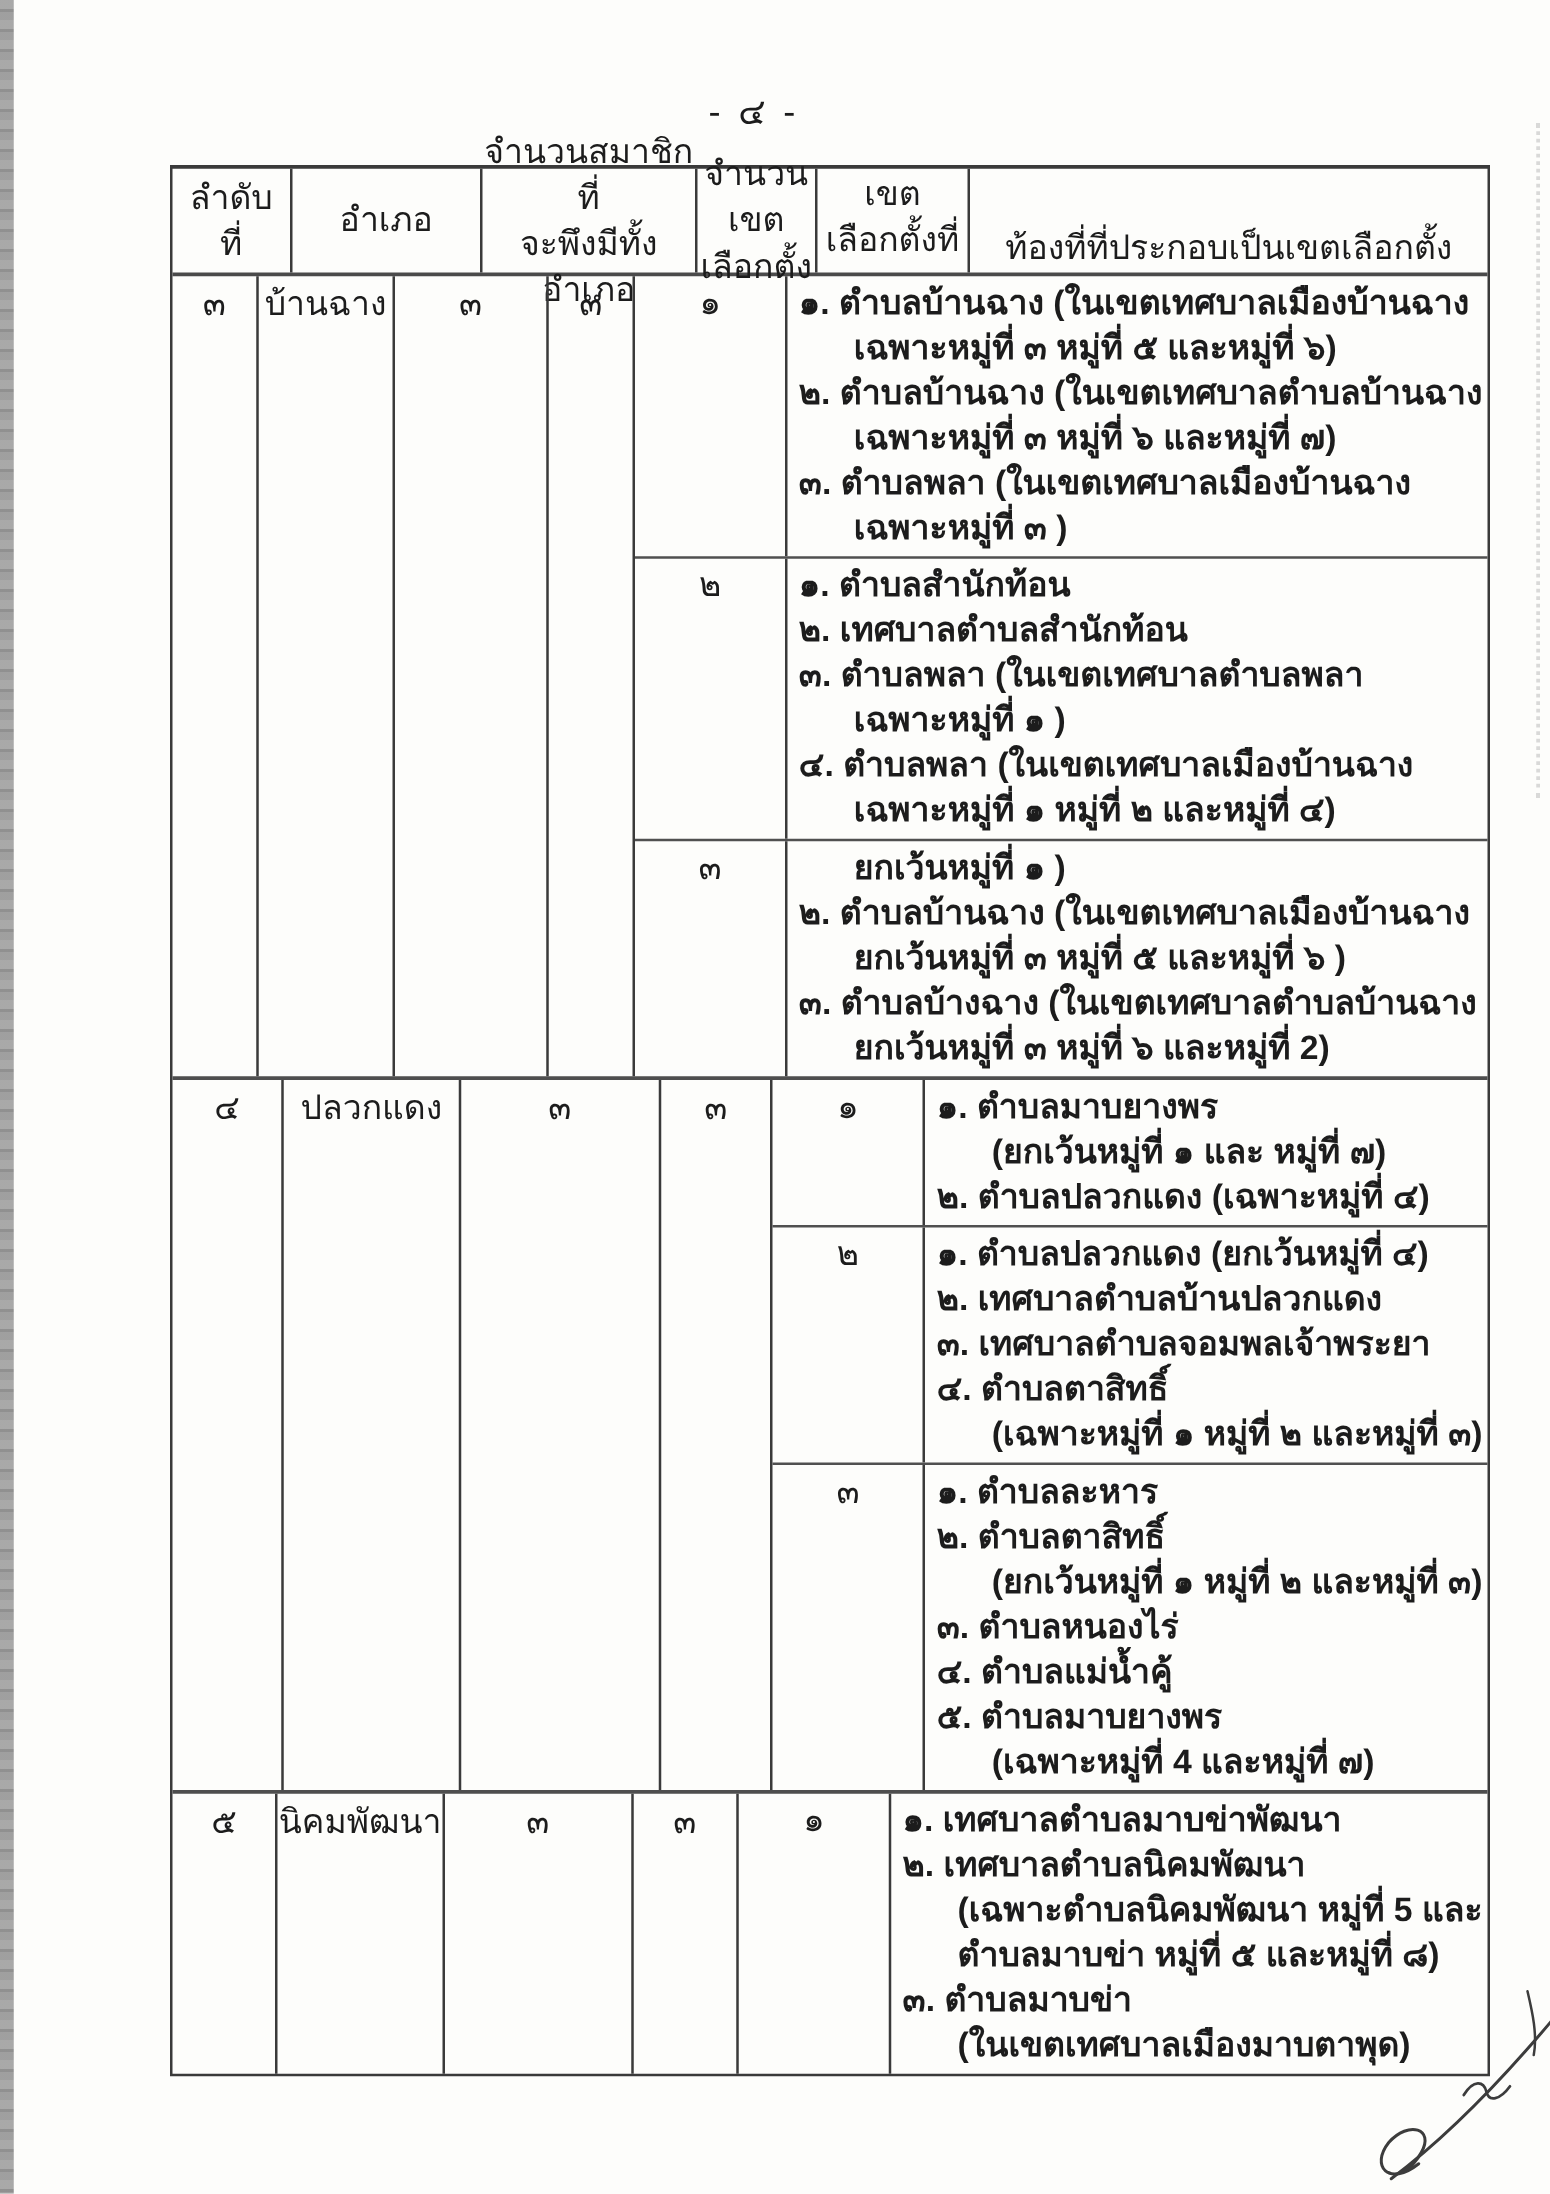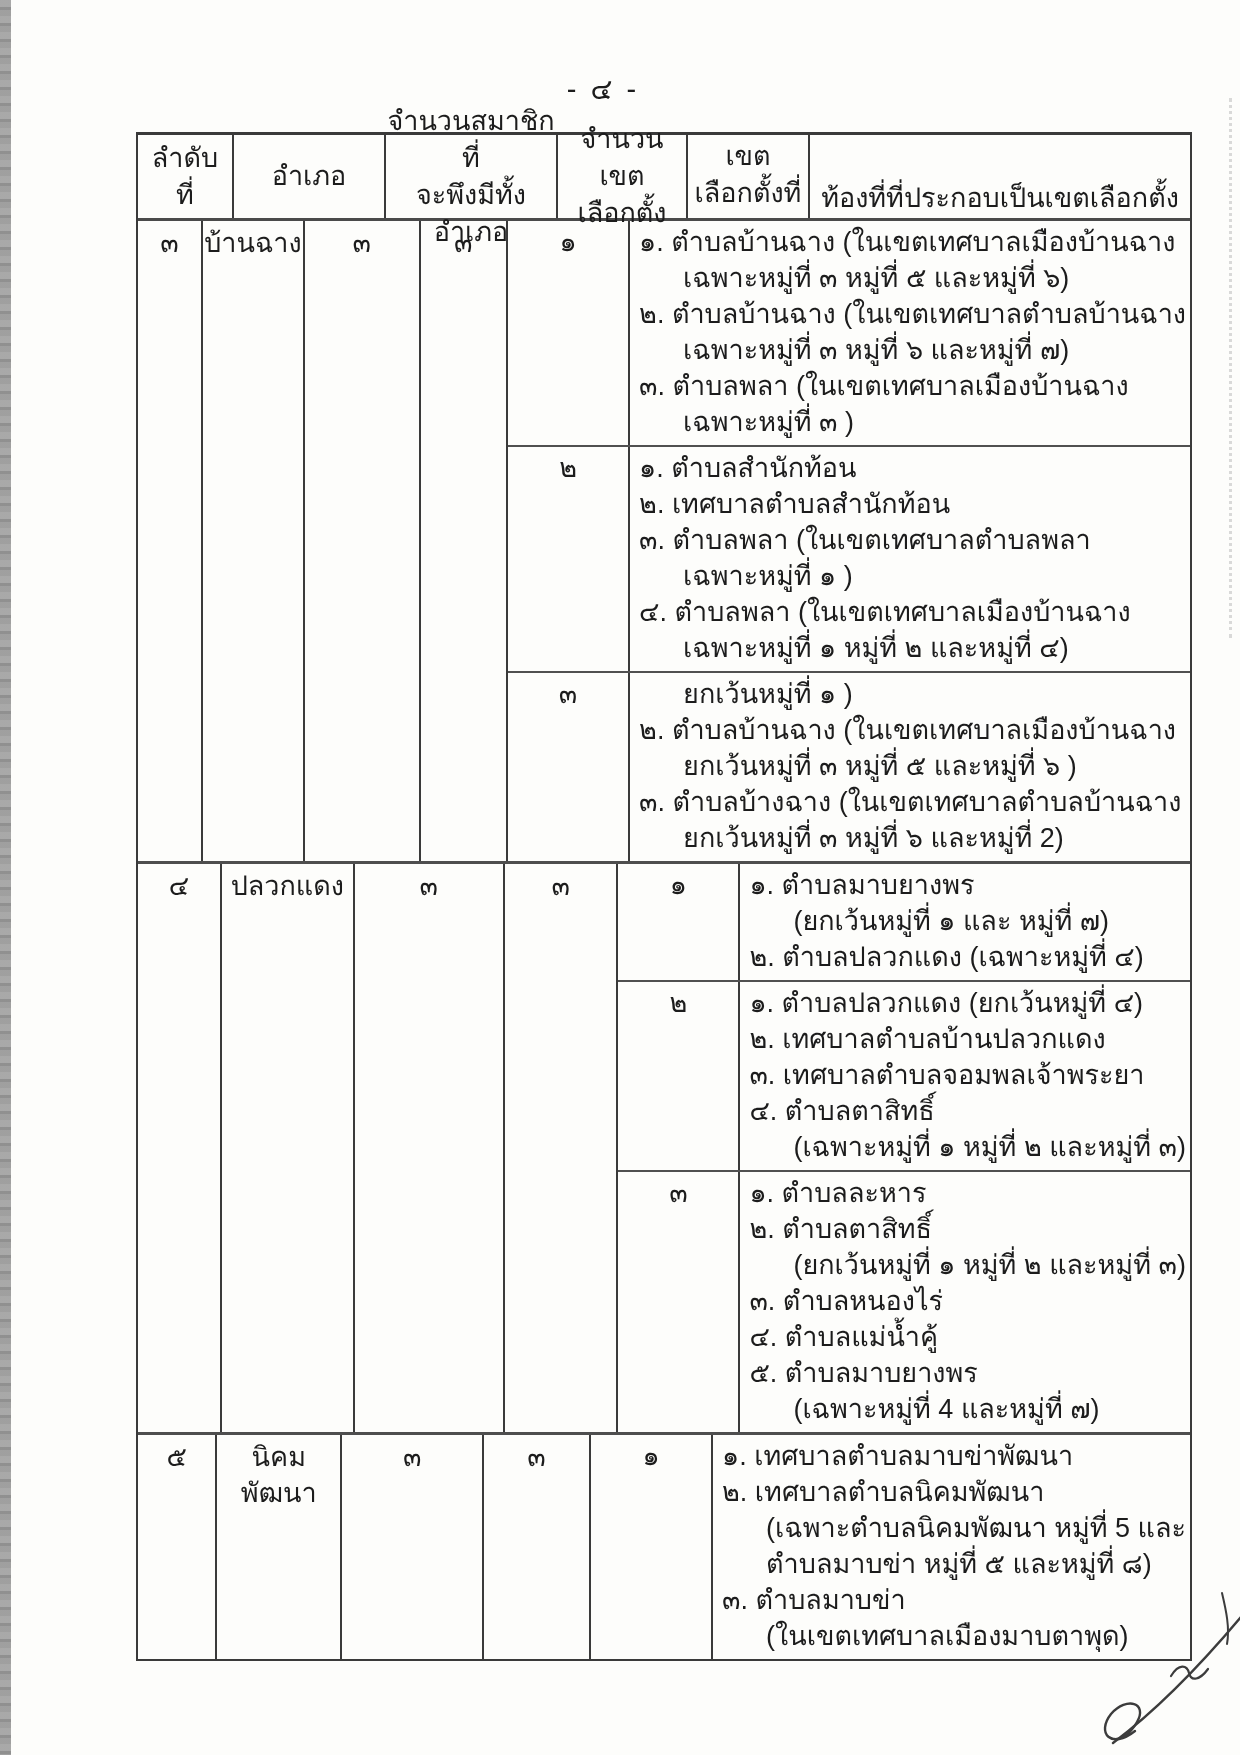--- a/index.html
+++ b/index.html
@@ -39,40 +39,40 @@
     display:flex;height:86px;border-bottom:3px solid #4a4a4a;
   }
   .hcell{
     display:flex;flex-direction:column;justify-content:center;align-items:center;
     text-align:center;font-size:27px;line-height:37px;
   }
   .cell-border{border-right:2px solid var(--border);}
   .w-order{width:96px;}
   .w-district{width:152px;}
   .w-members{width:172px;}
-  .w-zonecount{width:130px;}
+  .w-zonecount{width:96px;}
   .w-zoneno{width:122px;font-family:Liberation Mono, monospace;}
   .w-areas{flex:1;margin-top:43px;}
   .row-group{display:flex;align-items:stretch;}
   .row-group.sep{border-bottom:3px solid #4e4e4e;}
   .vcell{
     text-align:center;font-size:27px;line-height:36px;padding-top:4px;
   }
   .zones-col{flex:1;display:flex;flex-direction:column;}
   .zone-row{display:flex;align-items:stretch;}
   .zone-row.zone-sep{border-top:2px solid #505050;}
   .zone-no{
     width:122px;text-align:center;font-size:27px;line-height:36px;padding-top:3px;
     border-right:2px solid var(--border);
   }
   .areas{
     flex:1;padding:3px 4px 5px 9px;
   }
   .area-line{
-    font-size:27px;line-height:36px;white-space:nowrap;
+    font-size:27px;line-height:36px;white-space:nowrap;font-weight:bold;
   }
   .area-line.cont{padding-left:44px;}
   
   .signature{
     position:absolute;left:1083px;top:1583px;width:162px;height:172px;
     overflow:visible;
   }
 </style>
 </head>
 <body>

